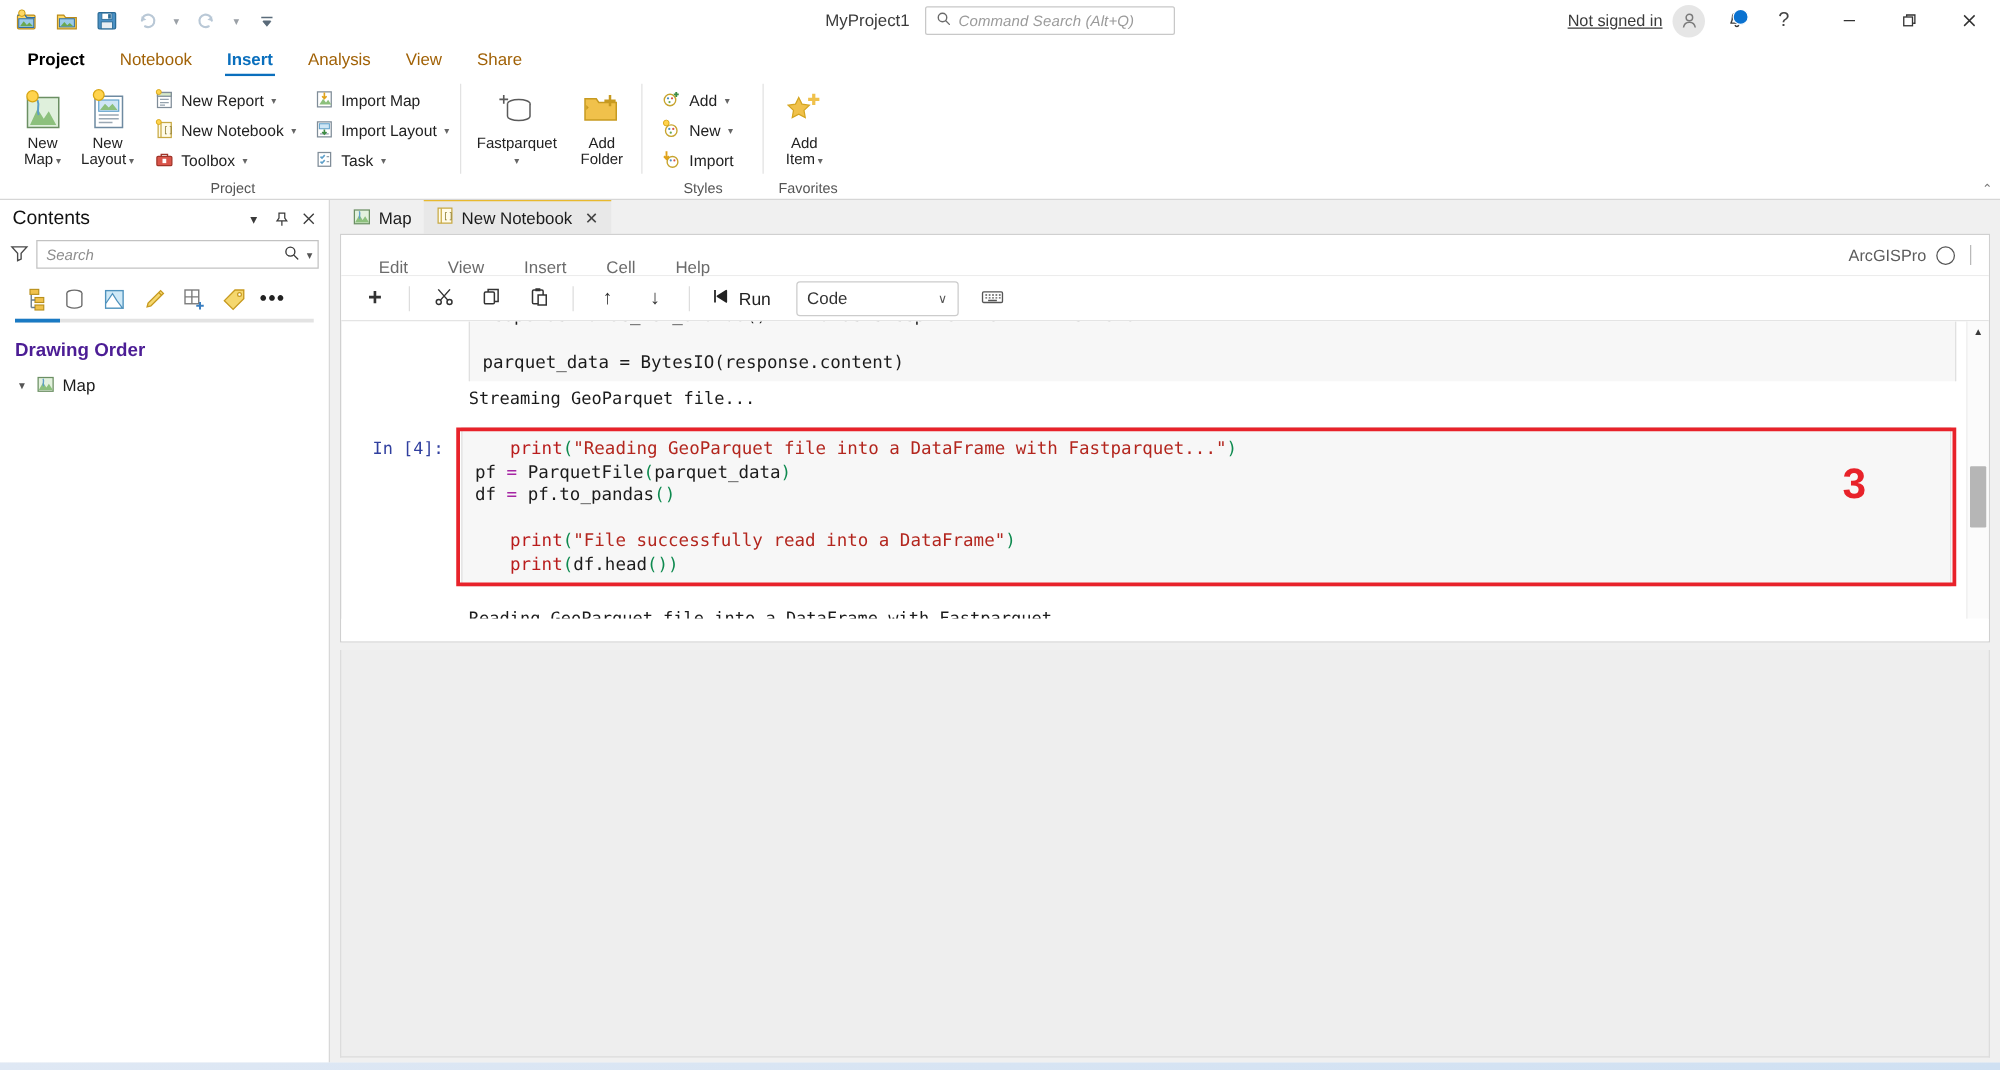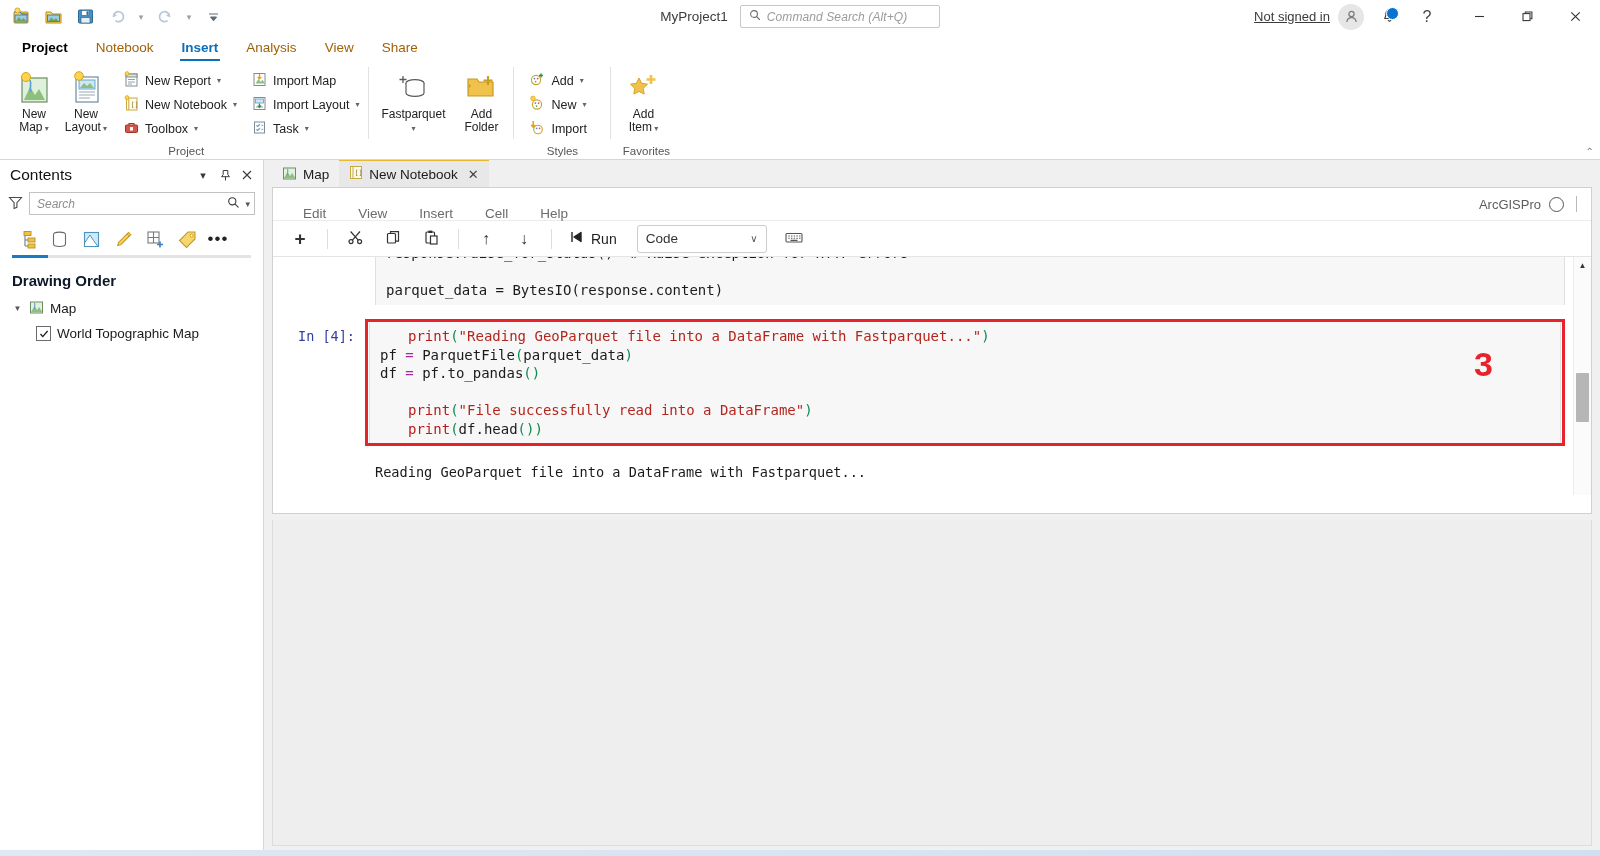--- a/index.html
+++ b/index.html
@@ -63,21 +63,21 @@
   .cont-head-btns{margin-left:auto;display:flex;gap:2px;}
   .chb{width:20px;height:22px;display:flex;align-items:center;justify-content:center;color:#3a3a3a;font-size:11px;}
   .cont-search-row{display:flex;align-items:center;gap:6px;padding:2px 8px 6px 8px;}
   .searchbox{flex:1;height:21px;border:1px solid #c2c2c2;background:#fff;display:flex;align-items:center;padding:0 4px 0 7px;}
   .searchbox .ph{flex:1;font-size:12px;font-style:italic;color:#8d8d8d;}
   .cont-tools{display:flex;align-items:center;gap:2px;padding:4px 6px 0 12px;}
   .ctool{width:30px;height:28px;display:flex;align-items:center;justify-content:center;border-radius:2px;}
   .ctool-more{width:28px;height:28px;display:flex;align-items:center;justify-content:center;font-size:17px;color:#222;letter-spacing:1px;}
   .tool-underline{margin:2px 12px 0 12px;height:3px;background:#e3e3e3;position:relative;}
   .tool-underline i{position:absolute;left:0;top:0;width:36px;height:3px;background:#1a7ac4;}
-  .drawing-order{font-size:15px;font-weight:bold;color:#0f172a;padding:14px 18px 7px 12px;}
+  .drawing-order{font-size:15px;font-weight:bold;color:#4c1d95;padding:14px 18px 7px 12px;}
   .tree{padding-left:8px;}
   .tnode{display:flex;align-items:center;height:25px;gap:6px;padding-left:4px;}
   .twist{width:11px;display:flex;align-items:center;justify-content:center;color:#555;font-size:8px;}
   .tlabel{font-size:13.5px;color:#1b1b1b;}
   .tnode.child{padding-left:28px;}
   .cbx{width:13px;height:13px;border:1px solid #6b6b6b;background:#fff;display:flex;align-items:center;justify-content:center;}
   .cbx svg{display:block;}
 
   
   .docarea{flex:1;min-width:0;display:flex;flex-direction:column;background:#f0f0f0;}
@@ -523,28 +523,20 @@
         <div class="tnode">
           <span class="twist">▼</span>
           <span>
             <svg width="15" height="15" viewBox="0 0 15 15">
                 <rect x="1.5" y="2" width="12" height="11" fill="#e3f1de" stroke="#6b8f63" stroke-width="1"></rect>
                 <path d="M2 12l3.5-6 2.6 4 2-3 3.2 5z" fill="#8cc07c"></path>
                 <path d="M5.5 3c1 2.4-.6 4 .4 6" fill="none" stroke="#5d9fc9" stroke-width="1.1"></path>
               </svg>
           </span>
           <span class="tlabel">Map</span>
-        </div>
-        <div class="tnode child">
-          <span class="cbx">
-            <svg width="10" height="10" viewBox="0 0 10 10">
-                <path d="M1.5 5l2.3 2.6L8.6 2" fill="none" stroke="#1b1b1b" stroke-width="1.3"></path>
-              </svg>
-          </span>
-          <span class="tlabel">World Topographic Map</span>
         </div>
       </div>
     </div>
 
     <div class="docarea">
 
       <div class="tabstrip">
         <div class="dtab">
           <span>
             <svg width="15" height="15" viewBox="0 0 15 15">
@@ -639,20 +631,21 @@
 
             <div class="clipcell">
               <div class="inner">
                 <div class="prompt"></div>
                 <div class="codebox" style="margin-right:8px;"><span class="k-plain">response.raise_for_status()  # Raise exception for HTTP errors</span>
 <span> </span>
 <span class="k-plain">parquet_data = BytesIO(response.content)</span></div>
               </div>
             </div>
 
+            <div class="outtext" style="padding-top:6px;padding-left:102px;">Streaming GeoParquet file...</div>
 
             <div class="hl-cell">
               <div class="hl-prompt">In [4]:</div>
               <div class="hl-inner"><span class="k-fn">print</span><span class="k-par">(</span><span class="k-str">"Reading GeoParquet file into a DataFrame with Fastparquet..."</span><span class="k-par">)</span>
 <span class="k-plain">pf </span><span class="k-op">=</span><span class="k-plain"> ParquetFile</span><span class="k-par">(</span><span class="k-plain">parquet_data</span><span class="k-par">)</span>
 <span class="k-plain">df </span><span class="k-op">=</span><span class="k-plain"> pf.to_pandas</span><span class="k-par">()</span>
 
 <span class="k-fn">print</span><span class="k-par">(</span><span class="k-str">"File successfully read into a DataFrame"</span><span class="k-par">)</span>
 <span class="k-fn">print</span><span class="k-par">(</span><span class="k-plain">df.head</span><span class="k-par">())</span></div>
               <div class="hl-border"></div>

